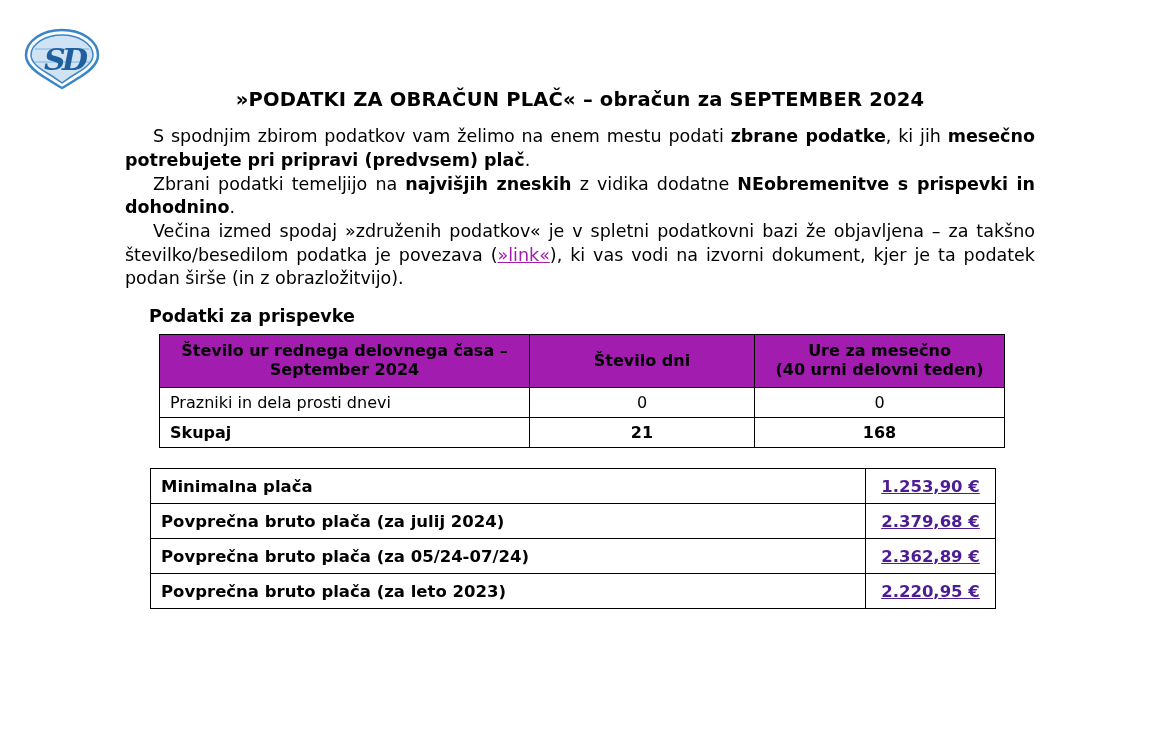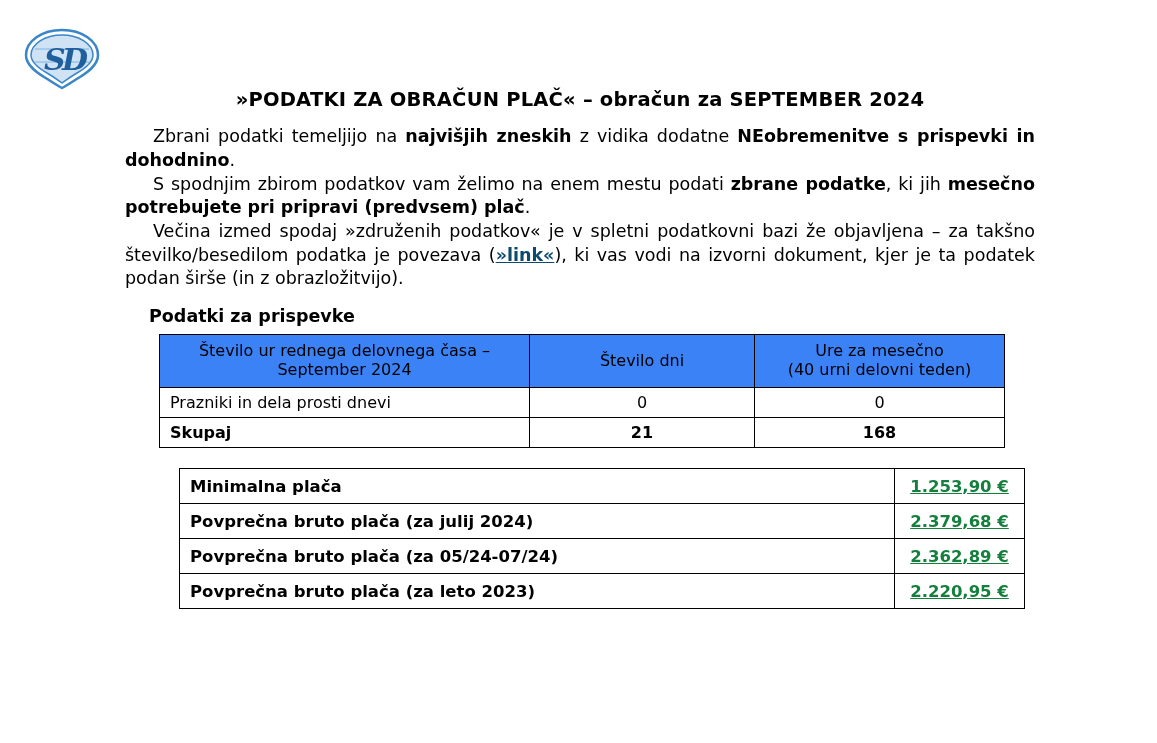--- a/index.html
+++ b/index.html
@@ -48,22 +48,22 @@
     font-size: 17.5px;
     line-height: 1.33;
     text-align: justify;
     margin: 0 0 0 0;
     text-indent: 0;
   }
   .para + .para { margin-top: 1px; }
   .indent { display: inline-block; width: 28px; }
   .b { font-weight: bold; }
   .link {
-    color: #0c4a6e;
-    font-weight: bold;
+    color: #a21caf;
+    font-weight: normal;
     text-decoration: underline;
   }
   .section-head {
     font-size: 17.5px;
     font-weight: bold;
     margin: 16px 0 8px 24px;
   }
   
   table {
     border-collapse: collapse;
@@ -74,53 +74,53 @@
     width: 845px;
     border: 1.6px solid #000;
   }
   .tbl-hours td, .tbl-hours th {
     border: 1.4px solid #000;
     padding: 5px 8px;
     font-size: 16px;
     vertical-align: middle;
   }
   .tbl-hours thead td {
-    background: #3b82f6;
-    text-align: center;
-    font-weight: normal;
+    background: #a21caf;
+    text-align: center;
+    font-weight: bold;
     line-height: 1.18;
     padding: 7px 6px;
   }
   .tbl-hours tbody td.label {
     text-align: left;
     padding-left: 10px;
   }
   .tbl-hours tbody td.num {
     text-align: center;
   }
   .tbl-hours tbody tr.total td {
     font-weight: bold;
   }
   .tbl-amounts {
-    margin-left: 54px;
+    margin-left: 25px;
     margin-top: 20px;
     width: 845px;
     border: 1.6px solid #000;
   }
   .tbl-amounts td {
     border: 1.4px solid #000;
     padding: 7px 10px;
     font-size: 16.5px;
     font-weight: bold;
     height: 20px;
   }
   .tbl-amounts td.val {
     text-align: center;
     width: 130px;
-    color: #15803d;
+    color: #4c1d95;
     text-decoration: underline;
   }
 </style>
 </head>
 <body>
 
 <div class="page">
 
   <div class="logo">
     <svg viewBox="0 0 80 62" width="80" height="62" xmlns="http://www.w3.org/2000/svg">
@@ -132,25 +132,25 @@
         <text x="40" y="42" font-family="DejaVu Serif, serif" font-size="30" font-weight="bold" fill="#1f5f9e" font-style="italic">D</text>
       </g>
     </svg>
   </div>
 
   <div class="content">
 
     <h1 class="doc-title">»PODATKI ZA OBRAČUN PLAČ« – obračun za SEPTEMBER 2024</h1>
 
     <p class="para">
+      <span class="indent"></span><span>S spodnjim zbirom podatkov vam želimo na enem mestu podati </span><span class="b">zbrane podatke</span><span>, ki jih </span><span class="b">mesečno potrebujete pri pripravi (predvsem) plač</span><span>.</span>
+    </p>
+
+    <p class="para">
       <span class="indent"></span><span>Zbrani podatki temeljijo na </span><span class="b">najvišjih zneskih</span><span> z vidika dodatne </span><span class="b">NEobremenitve s prispevki in dohodnino</span><span>.</span>
-    </p>
-
-    <p class="para">
-      <span class="indent"></span><span>S spodnjim zbirom podatkov vam želimo na enem mestu podati </span><span class="b">zbrane podatke</span><span>, ki jih </span><span class="b">mesečno potrebujete pri pripravi (predvsem) plač</span><span>.</span>
     </p>
 
     <p class="para">
       <span class="indent"></span><span>Večina izmed spodaj »združenih podatkov« je v spletni podatkovni bazi že objavljena – za takšno številko/besedilom podatka je povezava (</span><a class="link" href="#">»link«</a><span>), ki vas vodi na izvorni dokument, kjer je ta podatek podan širše (in z obrazložitvijo).</span>
     </p>
 
     <div class="section-head">Podatki za prispevke</div>
 
     <table class="tbl-hours">
       <colgroup>

